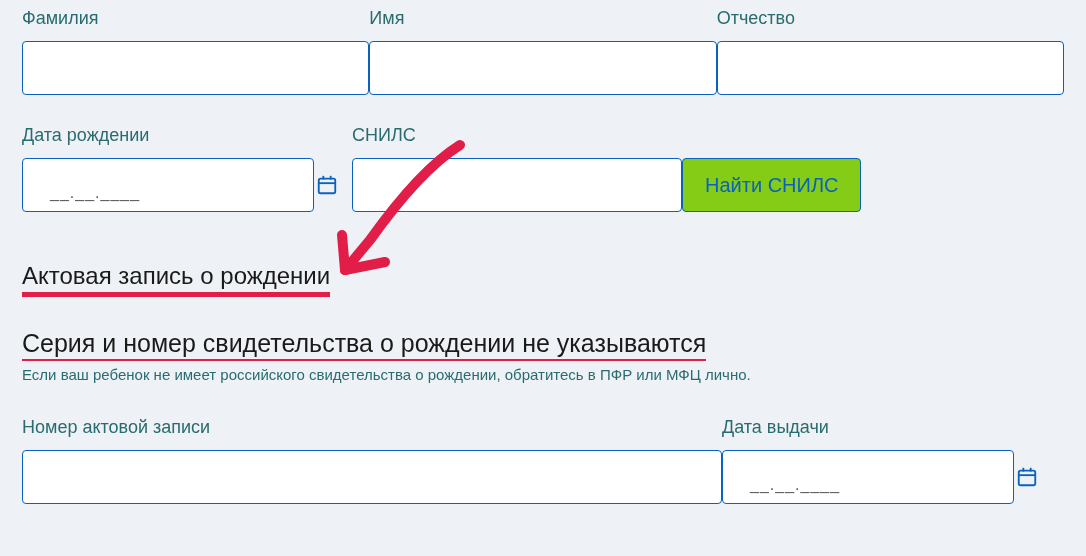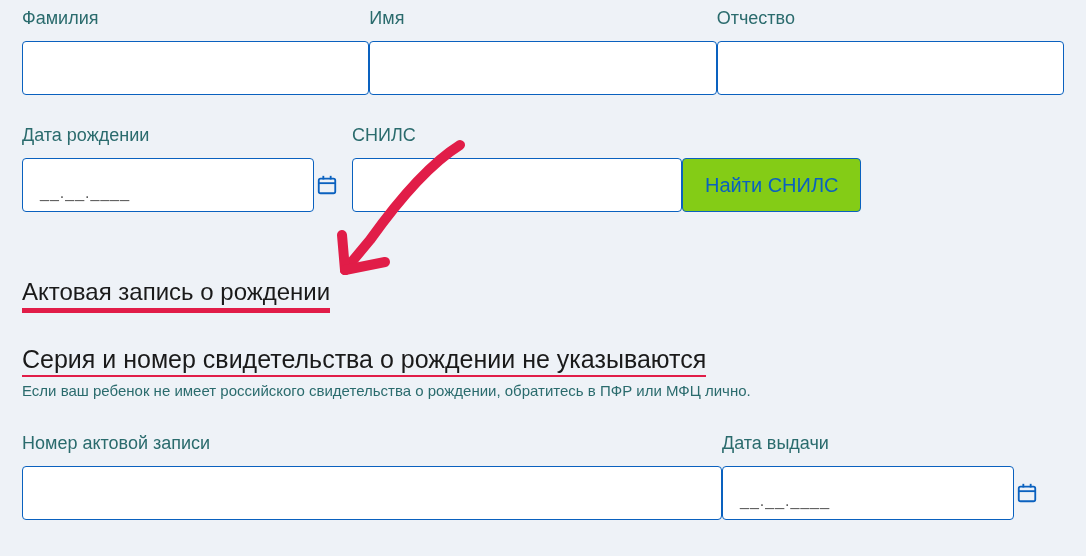--- a/index.html
+++ b/index.html
@@ -42,21 +42,21 @@
   .cal-icon {
     position: absolute;
     right: 14px;
     top: 50%;
     transform: translateY(-50%);
     width: 22px;
     height: 22px;
   }
   .date-dots {
     position: absolute;
-    left: 18px;
+    left: 28px;
     bottom: 10px;
     color: #5a5a5a;
     font-size: 16px;
     letter-spacing: 1px;
     pointer-events: none;
   }
   .btn {
     height: 54px;
     border: 1px solid #0a61bf;
     border-radius: 4px;
@@ -64,21 +64,21 @@
     color: #0a61bf;
     font-size: 20px;
     padding: 0 22px;
     cursor: pointer;
     font-family: inherit;
   }
   .section-heading {
     color: #1a1a1a;
     font-size: 24px;
     font-weight: 400;
-    margin-top: 66px;
+    margin-top: 50px;
   }
   .subheading {
     color: #1a1a1a;
     font-size: 25px;
     margin-top: 32px;
   }
   .helper {
     color: #2a6b6d;
     font-size: 15px;
     margin-top: 8px;

